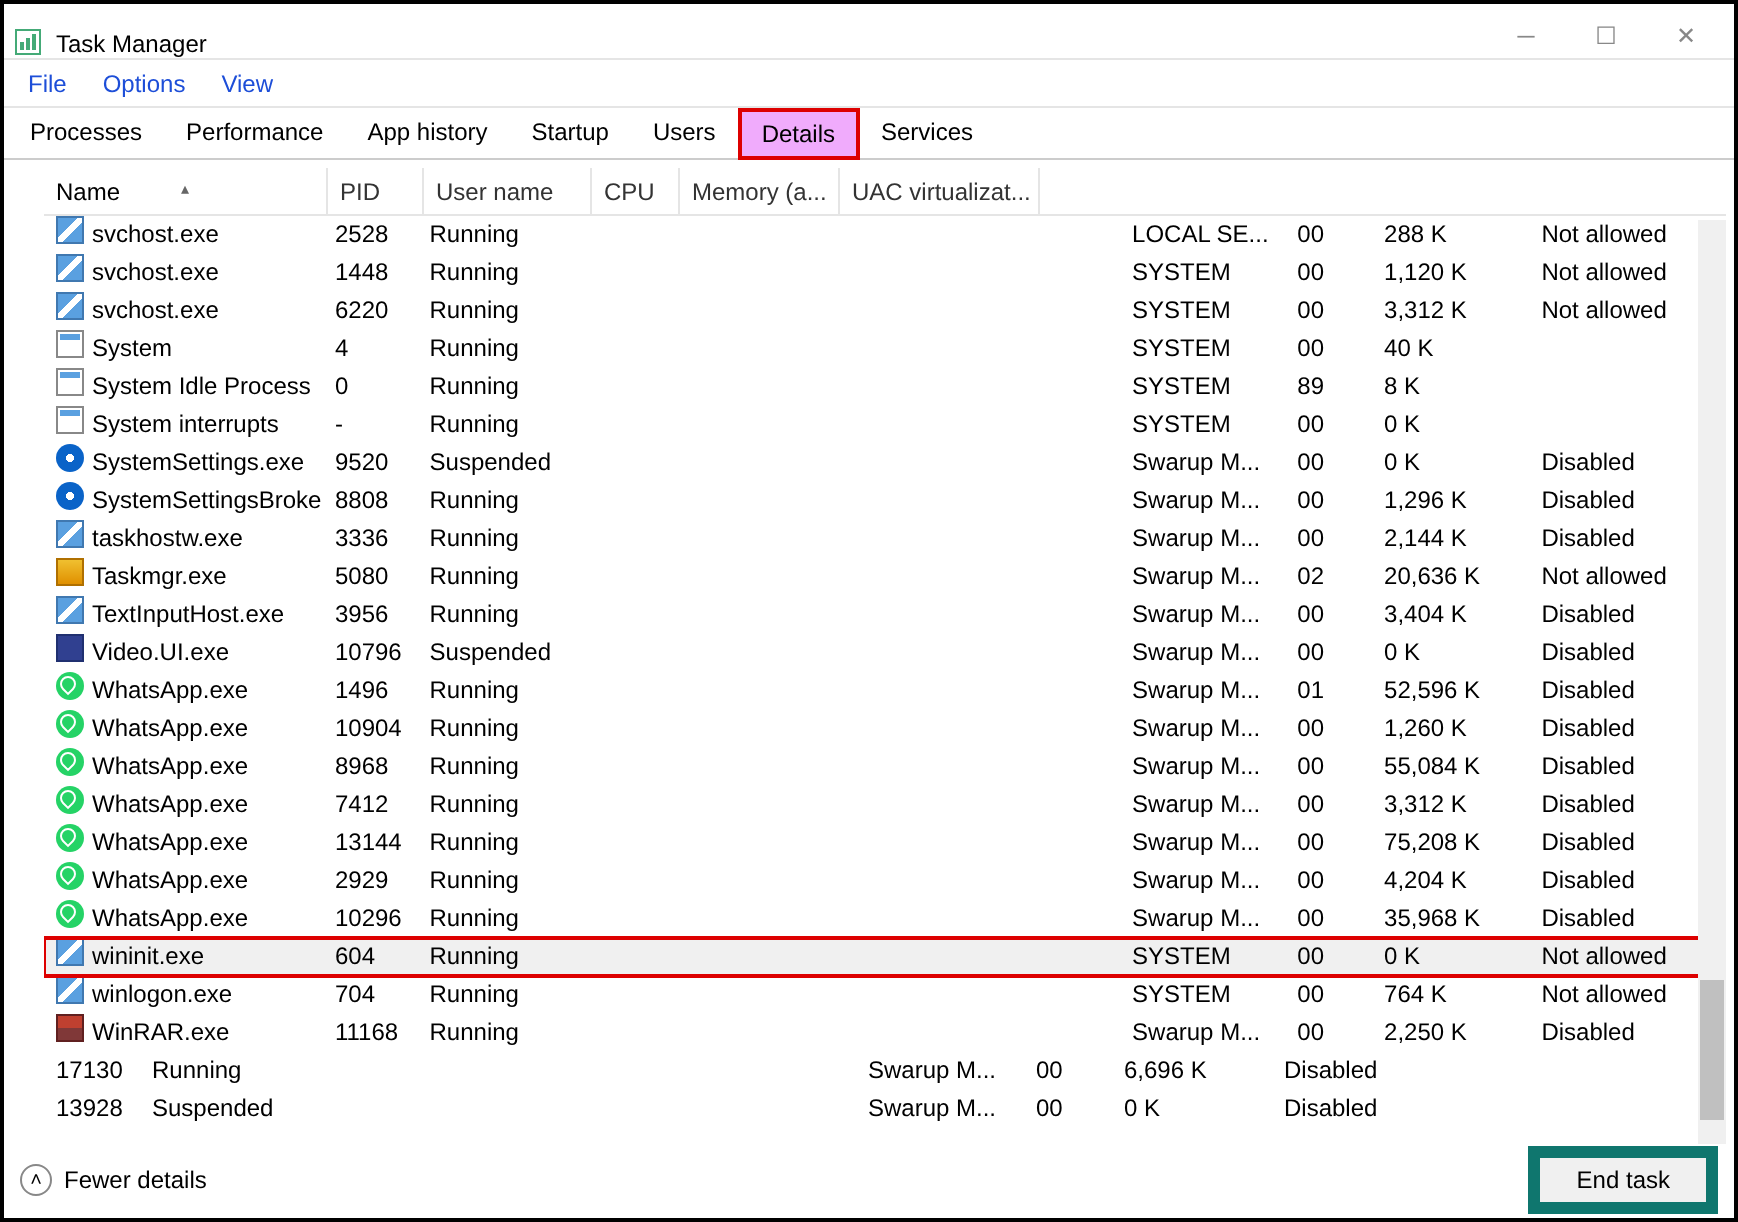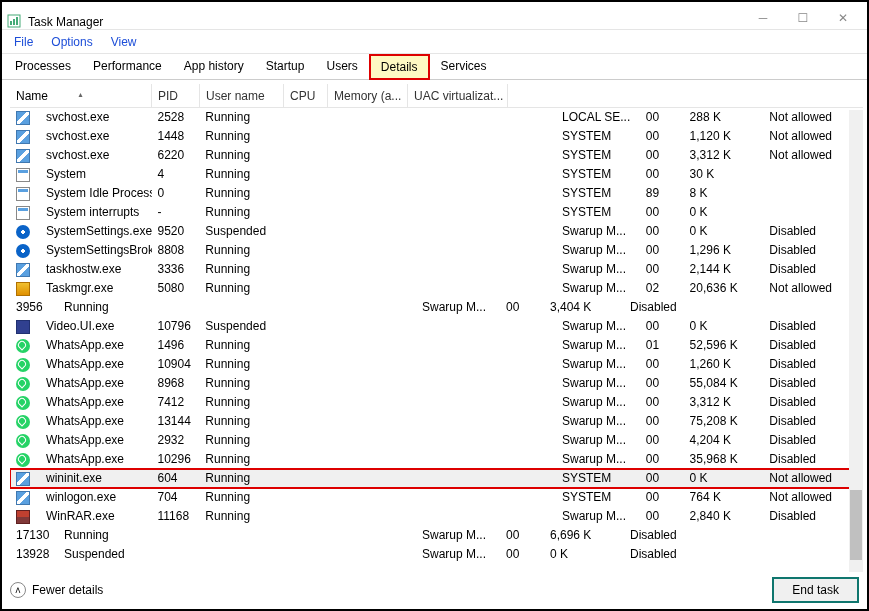--- a/index.html
+++ b/index.html
@@ -6,28 +6,28 @@
 body{background:#fff;width:869px;height:611px;border:2px solid #000;position:relative;overflow:hidden}
 .titlebar{height:28px;display:flex;align-items:flex-end;padding:0 4px;border-bottom:1px solid #e5e5e5}
 .title-icon{width:16px;height:16px;margin-right:6px;display:inline-flex;align-items:center;justify-content:center}
 .title{flex:1}
 .win-controls{display:flex;gap:0}
 .win-btn{width:40px;height:22px;display:flex;align-items:center;justify-content:center;color:#888}
 .menubar{height:24px;display:flex;align-items:center;gap:18px;padding:0 12px;border-bottom:1px solid #e5e5e5}
 .menubar span{color:#1d4ed8}
 .tabs{height:26px;display:flex;align-items:flex-start;padding:0 2px;border-bottom:1px solid #ccc}
 .tab{padding:4px 10px;border:1px solid transparent;border-bottom:none;background:#fff;cursor:pointer;position:relative}
-.tab.active{border:1px solid #ccc;border-bottom:1px solid #fff;margin-bottom:-1px;background:#fef9c3}
+.tab.active{border:1px solid #ccc;border-bottom:1px solid #fff;margin-bottom:-1px;background:#f0abfc}
 .red-box{border:2px solid #d00 !important}
-.grid-area{position:absolute;top:82px;left:8px;right:4px;height:492px;overflow:hidden}
+.grid-area{position:absolute;top:82px;left:20px;right:4px;height:492px;overflow:hidden}
 .grid-head{display:flex;height:24px;border-bottom:1px solid #e5e5e5;align-items:center;background:#fff}
 .col{padding:0 6px;overflow:hidden;white-space:nowrap;text-overflow:ellipsis;height:19px;line-height:19px}
 .hcol{border-right:1px solid #e5e5e5;height:24px;line-height:24px;padding:0 6px;overflow:hidden;white-space:nowrap;color:#333;position:relative}
 .sort-arrow{position:absolute;top:-1px;left:50%;transform:translateX(-50%);font-size:8px;color:#666}
-.c-name{width:142px;display:flex;align-items:center;gap:16px}
+.c-name{width:142px;display:flex;gap:4px}
 .hc-name{width:142px}
 .c-pid{width:48px}
 .c-status{width:358px}
 .c-user{width:84px}
 .c-cpu{width:44px;}
 .c-mem{width:80px;text-align:left}
 .c-uac{width:100px}
 .rows{height:468px;overflow:hidden}
 .row{display:flex;height:19px;align-items:center}
 .row.highlight{background:#f0f0f0;outline:2px solid #d00;outline-offset:-1px}
@@ -40,21 +40,21 @@
 .vid{background:#304090;border:1px solid #203070}
 .wa{background:#25D366;border-radius:50%;position:relative}
 .wa::after{content:"";position:absolute;width:6px;height:6px;border:1.5px solid #fff;border-radius:50% 50% 50% 0;top:2px;left:2px;transform:rotate(-45deg)}
 .rar{background:linear-gradient(#c04030 50%,#803838 50%);border:1px solid #602020}
 .word{background:#2b579a;border:1px solid #1e3f73;position:relative}
 .word::after{content:"W";color:#fff;font-size:9px;font-weight:bold;position:absolute;top:-1px;left:2px}
 .yp{background:#fff;border:1px solid #888}
 .footer{position:absolute;bottom:6px;left:8px;right:8px;display:flex;align-items:center;justify-content:space-between;height:26px}
 .fewer{display:flex;align-items:center;gap:6px;cursor:pointer}
 .chev{width:16px;height:16px;border:1px solid #888;border-radius:50%;display:flex;align-items:center;justify-content:center;font-size:10px}
-.end-btn{padding:4px 18px;border:2px solid #0f766e;background:#f0f0f0;cursor:pointer}
+.end-btn{padding:4px 18px;border:6px solid #0f766e;background:#f0f0f0;cursor:pointer}
 .vscroll{position:absolute;right:4px;top:108px;width:14px;height:462px;background:#f0f0f0}
 .vthumb{position:absolute;left:1px;right:1px;top:380px;height:70px;background:#c0c0c0}
 </style>
 </head>
 <body>
 
 <div class="titlebar">
   <span class="title-icon">
       <svg width="14" height="14">
         <rect x="1" y="1" width="12" height="12" fill="none" stroke="#4a7" stroke-width="1"></rect>
@@ -135,21 +135,21 @@
       </div>
       <div class="row">
         <div class="col c-name">
           <span class="icon sys"></span>
           <span>System</span>
         </div>
         <div class="col c-pid">4</div>
         <div class="col c-status">Running</div>
         <div class="col c-user">SYSTEM</div>
         <div class="col c-cpu">00</div>
-        <div class="col c-mem">30 K</div>
+        <div class="col c-mem">40 K</div>
         <div class="col c-uac"></div>
       </div>
       <div class="row">
         <div class="col c-name">
           <span class="icon sys"></span>
           <span>System Idle Process</span>
         </div>
         <div class="col c-pid">0</div>
         <div class="col c-status">Running</div>
         <div class="col c-user">SYSTEM</div>
@@ -211,20 +211,24 @@
           <span>Taskmgr.exe</span>
         </div>
         <div class="col c-pid">5080</div>
         <div class="col c-status">Running</div>
         <div class="col c-user">Swarup M...</div>
         <div class="col c-cpu">02</div>
         <div class="col c-mem">20,636 K</div>
         <div class="col c-uac">Not allowed</div>
       </div>
       <div class="row">
+        <div class="col c-name">
+          <span class="icon svc"></span>
+          <span>TextInputHost.exe</span>
+        </div>
         <div class="col c-pid">3956</div>
         <div class="col c-status">Running</div>
         <div class="col c-user">Swarup M...</div>
         <div class="col c-cpu">00</div>
         <div class="col c-mem">3,404 K</div>
         <div class="col c-uac">Disabled</div>
       </div>
       <div class="row">
         <div class="col c-name">
           <span class="icon vid"></span>
@@ -295,21 +299,21 @@
         <div class="col c-user">Swarup M...</div>
         <div class="col c-cpu">00</div>
         <div class="col c-mem">75,208 K</div>
         <div class="col c-uac">Disabled</div>
       </div>
       <div class="row">
         <div class="col c-name">
           <span class="icon wa"></span>
           <span>WhatsApp.exe</span>
         </div>
-        <div class="col c-pid">2932</div>
+        <div class="col c-pid">2929</div>
         <div class="col c-status">Running</div>
         <div class="col c-user">Swarup M...</div>
         <div class="col c-cpu">00</div>
         <div class="col c-mem">4,204 K</div>
         <div class="col c-uac">Disabled</div>
       </div>
       <div class="row">
         <div class="col c-name">
           <span class="icon wa"></span>
           <span>WhatsApp.exe</span>
@@ -347,21 +351,21 @@
       </div>
       <div class="row">
         <div class="col c-name">
           <span class="icon rar"></span>
           <span>WinRAR.exe</span>
         </div>
         <div class="col c-pid">11168</div>
         <div class="col c-status">Running</div>
         <div class="col c-user">Swarup M...</div>
         <div class="col c-cpu">00</div>
-        <div class="col c-mem">2,840 K</div>
+        <div class="col c-mem">2,250 K</div>
         <div class="col c-uac">Disabled</div>
       </div>
       <div class="row">
         <div class="col c-pid">17130</div>
         <div class="col c-status">Running</div>
         <div class="col c-user">Swarup M...</div>
         <div class="col c-cpu">00</div>
         <div class="col c-mem">6,696 K</div>
         <div class="col c-uac">Disabled</div>
       </div>

